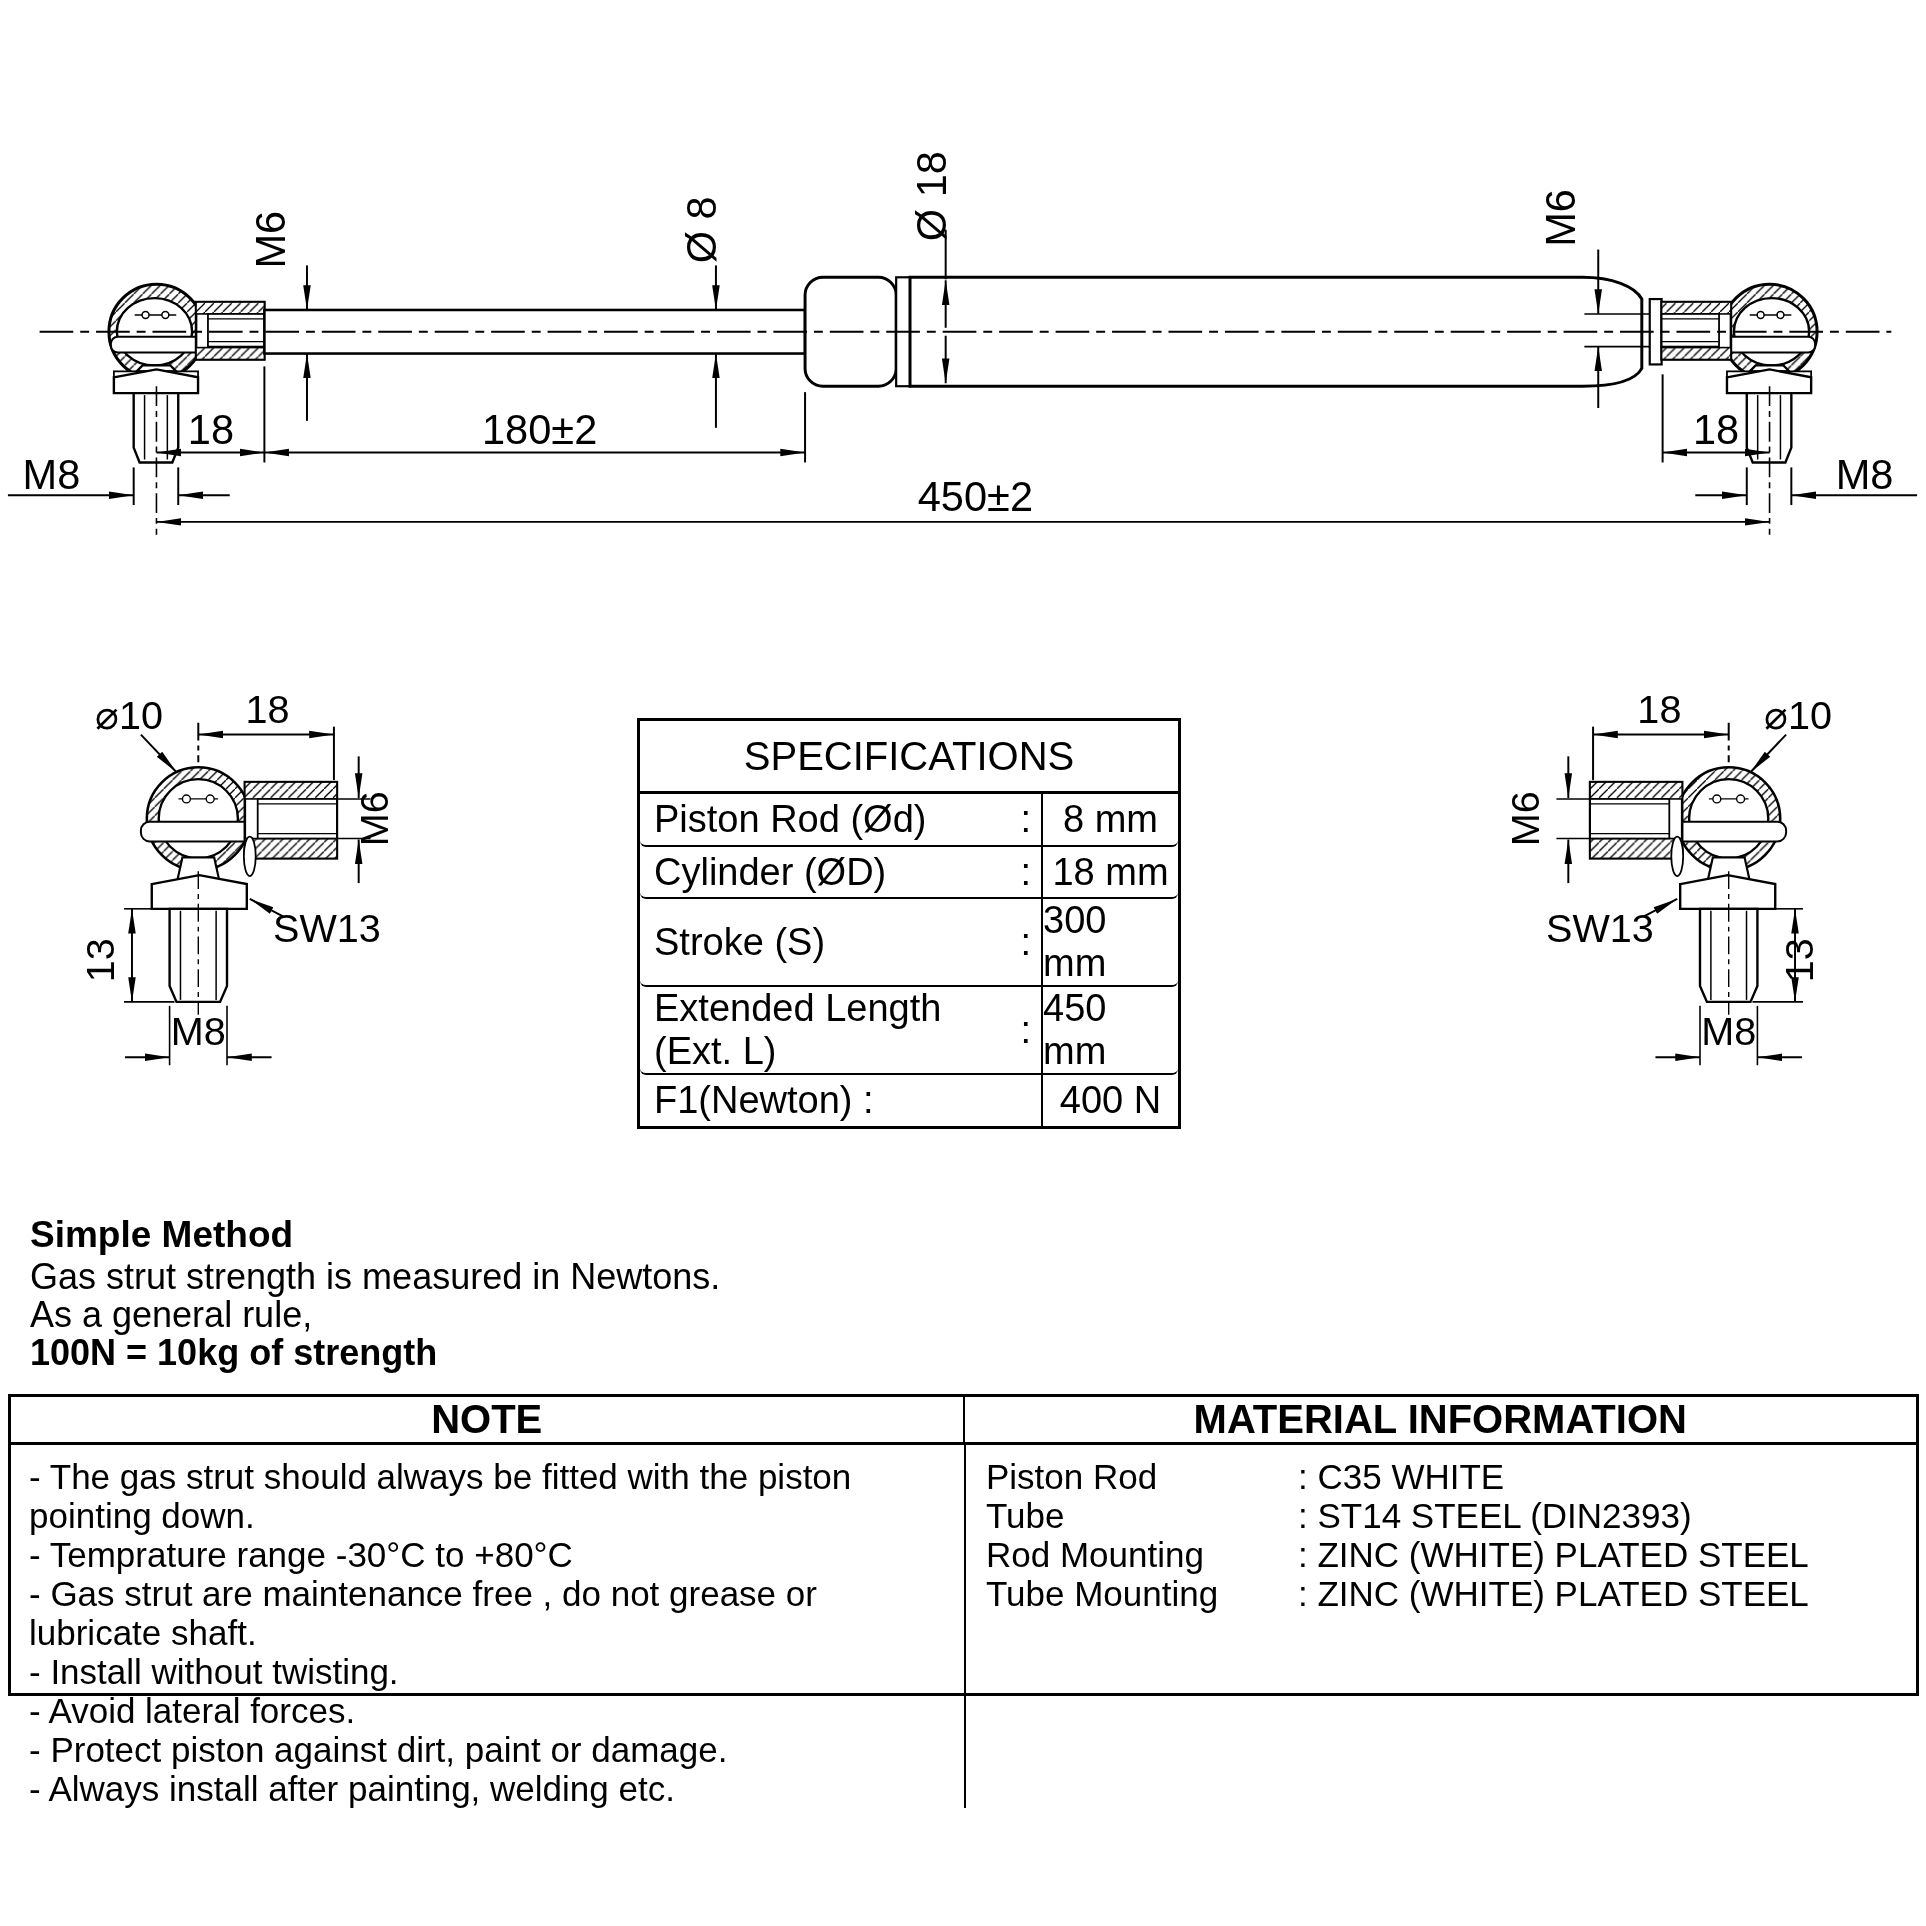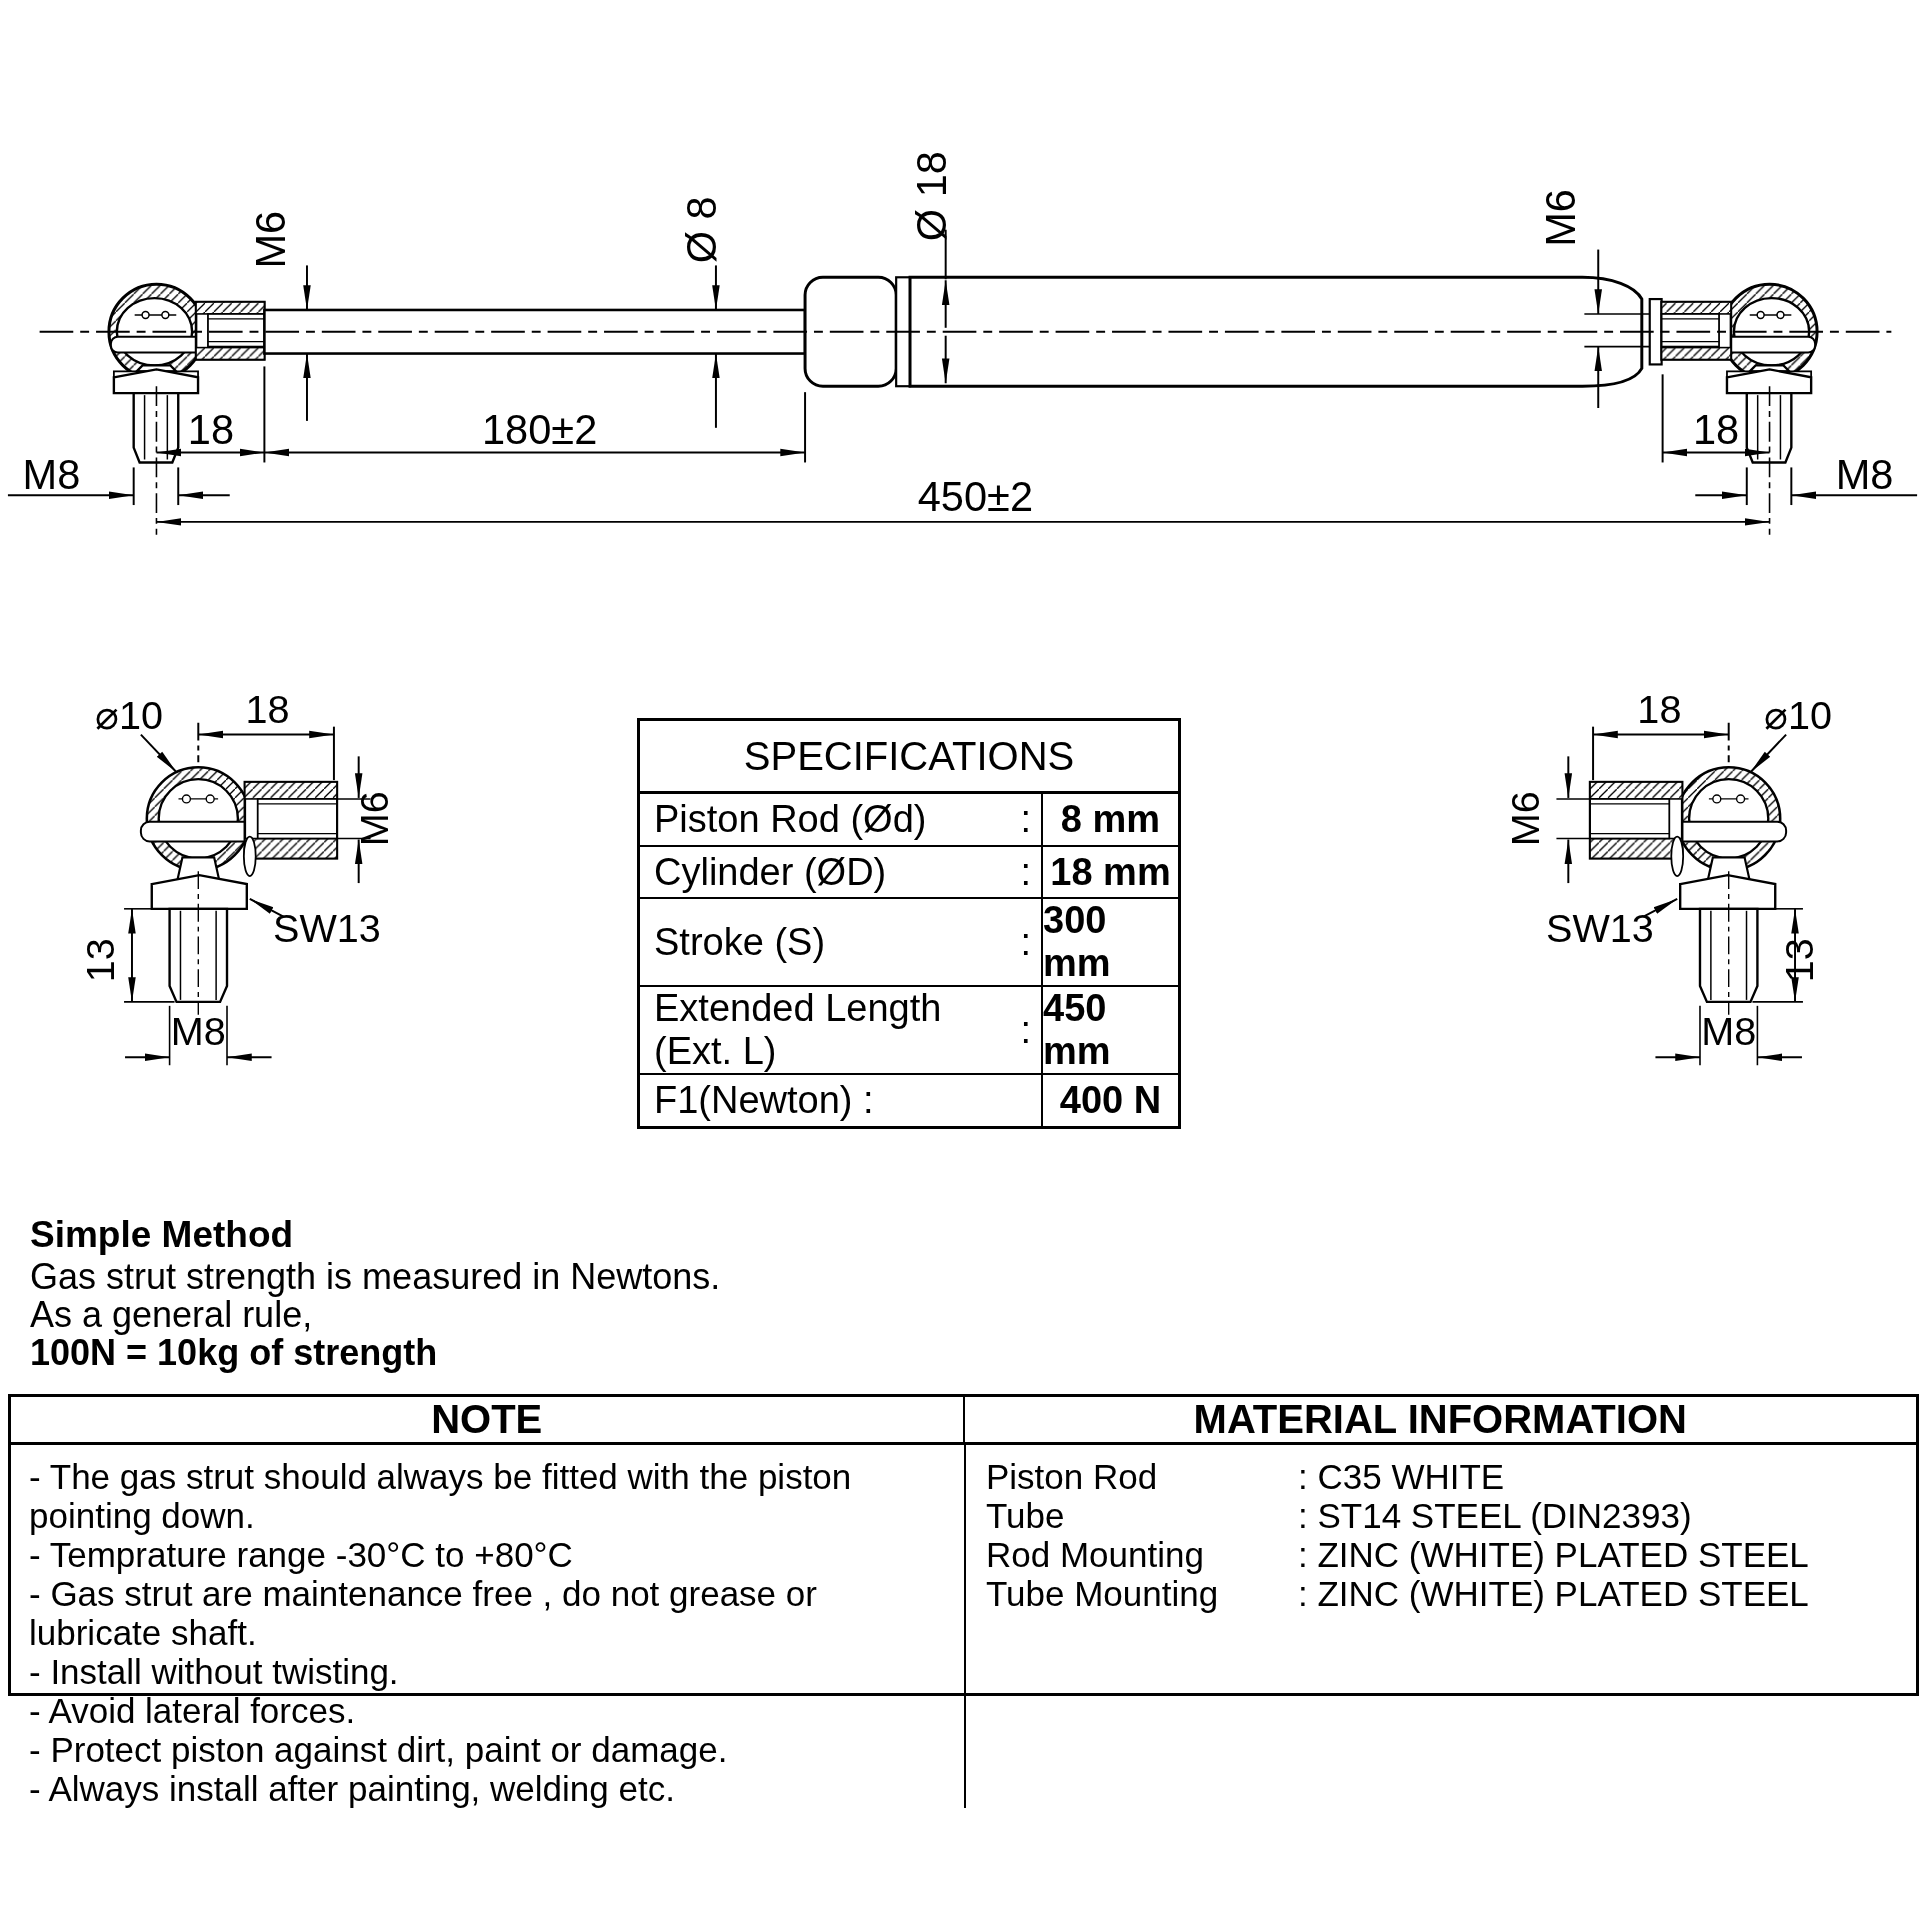--- a/index.html
+++ b/index.html
@@ -6,26 +6,26 @@
   .page{position:relative;width:1927px;height:1927px;background:#ffffff;overflow:hidden;
         font-family:"Liberation Sans", sans-serif;color:#000;}
   svg text{font-family:"Liberation Sans", sans-serif;fill:#000;}
   .dimt{font-size:42px;}
   .dimd{font-size:40px;}
   
   .spec{position:absolute;left:637px;top:718px;width:544px;height:411px;
         border:3px solid #000;box-sizing:border-box;display:flex;flex-direction:column;}
   .spec .title{height:73px;border-bottom:3px solid #000;display:flex;align-items:center;
         justify-content:center;font-size:40px;box-sizing:border-box;}
-  .spec .row{flex:1;display:flex;border-bottom:2px solid #000;box-sizing:border-box;}
+  .spec .row{flex:1;display:flex;border-bottom:2px solid #000;box-sizing:border-box;border-radius:6px;}
   .spec .row:last-child{border-bottom:none;}
   .spec .lab{width:403px;border-right:2px solid #000;box-sizing:border-box;display:flex;
         align-items:center;padding:0 10px 0 14px;font-size:38px;}
   .spec .lab .colon{margin-left:auto;}
-  .spec .val{flex:1;display:flex;align-items:center;justify-content:center;font-size:38px;font-weight:bold;}
+  .spec .val{flex:1;display:flex;align-items:center;justify-content:center;font-size:38px;}
   
   .method{position:absolute;left:30px;top:1216px;font-size:36px;line-height:38px;}
   .method .t{font-weight:bold;font-size:37px;margin-bottom:4px;}
   .method .em{font-weight:bold;}
   
   .bt{position:absolute;left:8px;top:1394px;width:1911px;height:302px;border:3px solid #000;
       box-sizing:border-box;display:flex;flex-direction:column;}
   .bt .heads{height:59px;border-bottom:3px solid #000;display:flex;box-sizing:border-box;}
   .bt .heads .h{flex:1;display:flex;align-items:center;justify-content:center;
       font-weight:bold;font-size:40px;box-sizing:border-box;}

